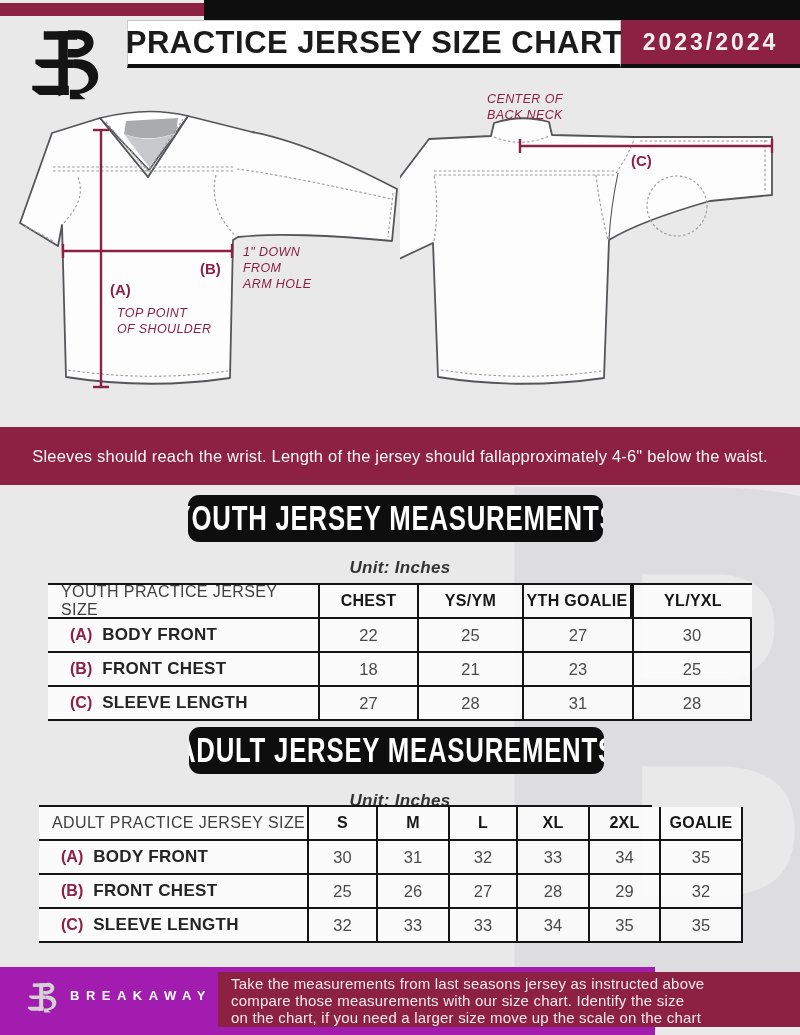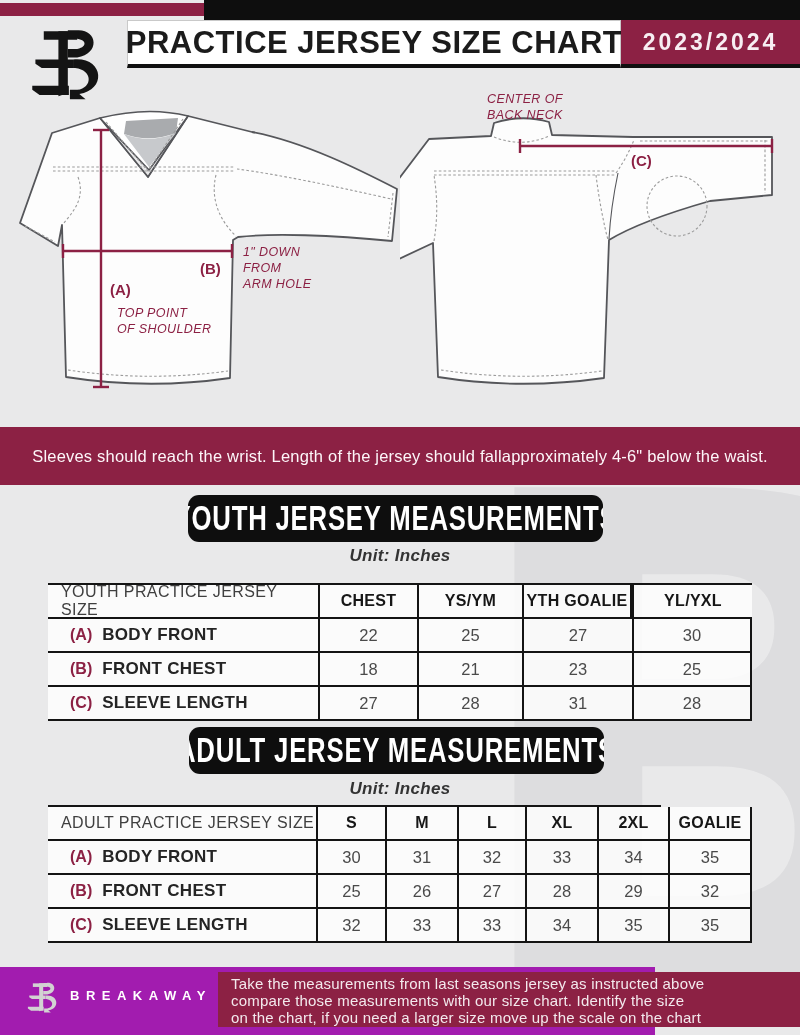--- a/index.html
+++ b/index.html
@@ -54,21 +54,21 @@
     display:flex;align-items:center;justify-content:center;overflow:hidden;
   }
   .section-banner span{
     color:#ffffff;font-weight:700;font-size:33px;letter-spacing:1px;white-space:nowrap;
     transform:scale(.78,1.04);transform-origin:center;
   }
   .banner-youth{left:188px;top:495px;}
   .banner-adult{left:189px;top:727px;}
   .unit-line{
     left:0;width:800px;text-align:center;font-style:italic;font-weight:600;
-    font-size:17px;color:#333333;letter-spacing:.3px;
+    font-size:17px;color:#333333;letter-spacing:.3px;margin-top:12px;
   }
   .unit-youth{top:546px;}
   .unit-adult{top:779px;}
   
   .tbl{
     display:grid;grid-auto-rows:34px;border-top:2px solid #141414;
     box-sizing:border-box;z-index:3;
   }
   .tbl>div{
     display:flex;align-items:center;justify-content:center;
@@ -77,21 +77,21 @@
   .tbl .vline{border-left:2px solid #141414;}
   .tbl .vlast{border-right:2px solid #141414;}
   .tbl .c-head0{justify-content:flex-start;padding-left:13px;
     font-size:16px;color:#3f3f3f;letter-spacing:.4px;}
   .tbl .c-head{font-weight:700;font-size:16px;color:#161616;letter-spacing:.3px;}
   .tbl .c-label{justify-content:flex-start;padding-left:22px;}
   .tbl .key{color:#8c2144;font-weight:700;font-size:16px;margin-right:10px;}
   .tbl .lbl{color:#242424;font-weight:600;font-size:17px;letter-spacing:.3px;}
   .tbl .c-val{font-size:16.5px;color:#4a4a4a;}
   .tbl-youth{left:48px;top:583px;width:704px;grid-template-columns:270px 99px 105px 110px 120px;}
-  .tbl-adult{left:48px;top:805px;width:613px;grid-template-columns:268px 69px 72px 68px 72px 71px 84px;}
+  .tbl-adult{left:39px;top:805px;width:613px;grid-template-columns:268px 69px 72px 68px 72px 71px 84px;}
   
   .footer{left:0;top:967px;width:655px;height:68px;background:#a21caf;}
   .footer-panel{
     position:absolute;left:218px;top:5px;width:582px;height:55px;background:#8c2144;
     color:#f3e9ed;font-size:15px;line-height:17px;letter-spacing:.2px;
     padding:3px 0 0 13px;box-sizing:border-box;
   }
   .brand{
     position:absolute;left:70px;top:21px;color:#ffffff;font-weight:700;
     font-size:13px;letter-spacing:6.5px;white-space:nowrap;

